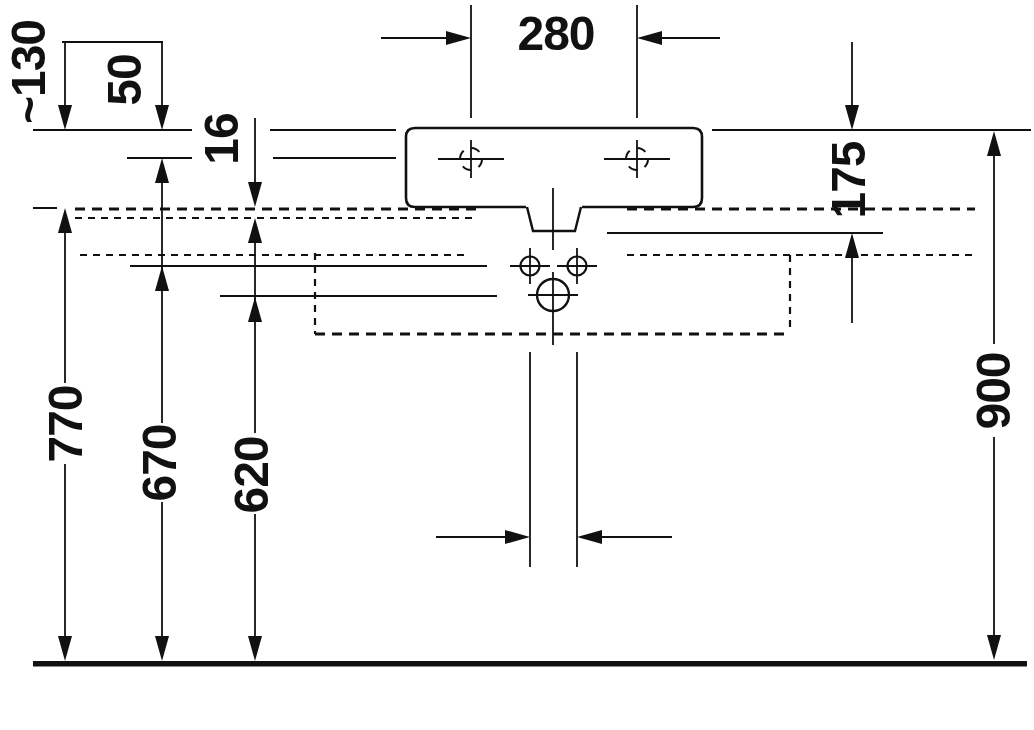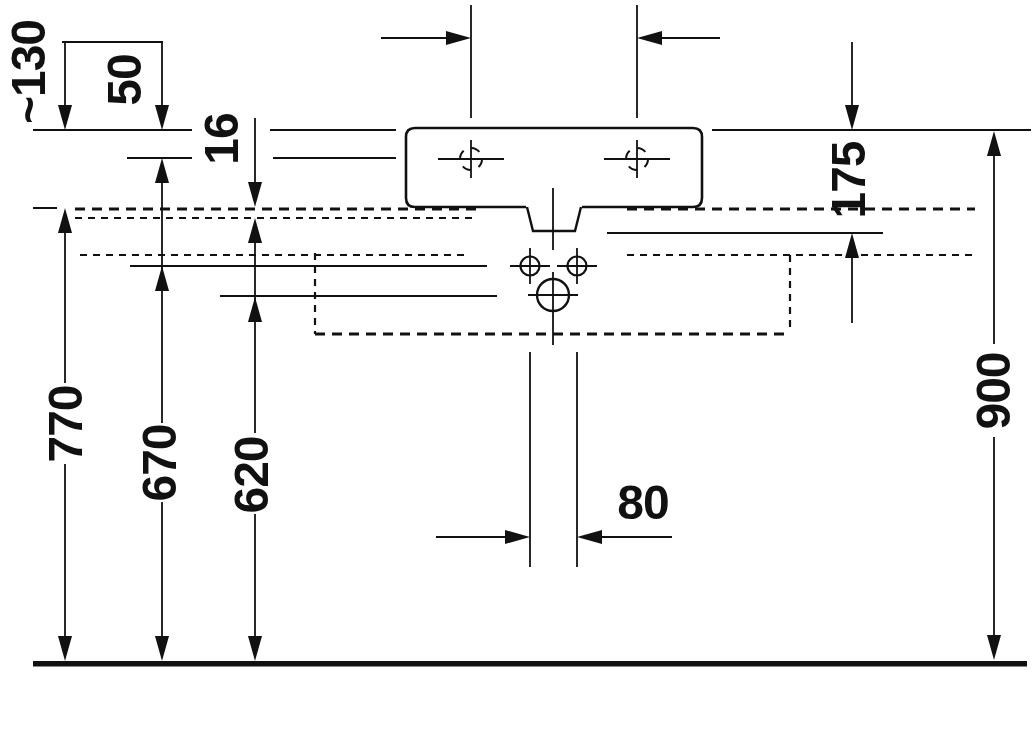--- a/index.html
+++ b/index.html
@@ -166,25 +166,25 @@
 
     <rect x="33" y="661" width="994" height="5.5" fill="#111" stroke="none"></rect>
   </svg>
 
   <div class="dim-label vert" style="left:-41px; top:47px;">~130</div>
 
   <div class="dim-label vert" style="left:55px; top:55px;">50</div>
 
   <div class="dim-label vert" style="left:152px; top:114px;">16</div>
 
+  <div class="dim-label" style="left:486px; top:9px;">280</div>
 
   <div class="dim-label vert" style="left:779px; top:155px;">175</div>
 
   <div class="dim-label vert" style="left:924px; top:366px;">900</div>
 
   <div class="dim-label vert" style="left:-4px; top:399px;">770</div>
 
   <div class="dim-label vert" style="left:90px; top:438px;">670</div>
 
   <div class="dim-label vert" style="left:182px; top:450px;">620</div>
 
-  <div class="dim-label" style="left:573px; top:478px;">80</div>
 </div>
 
 </body></html>

